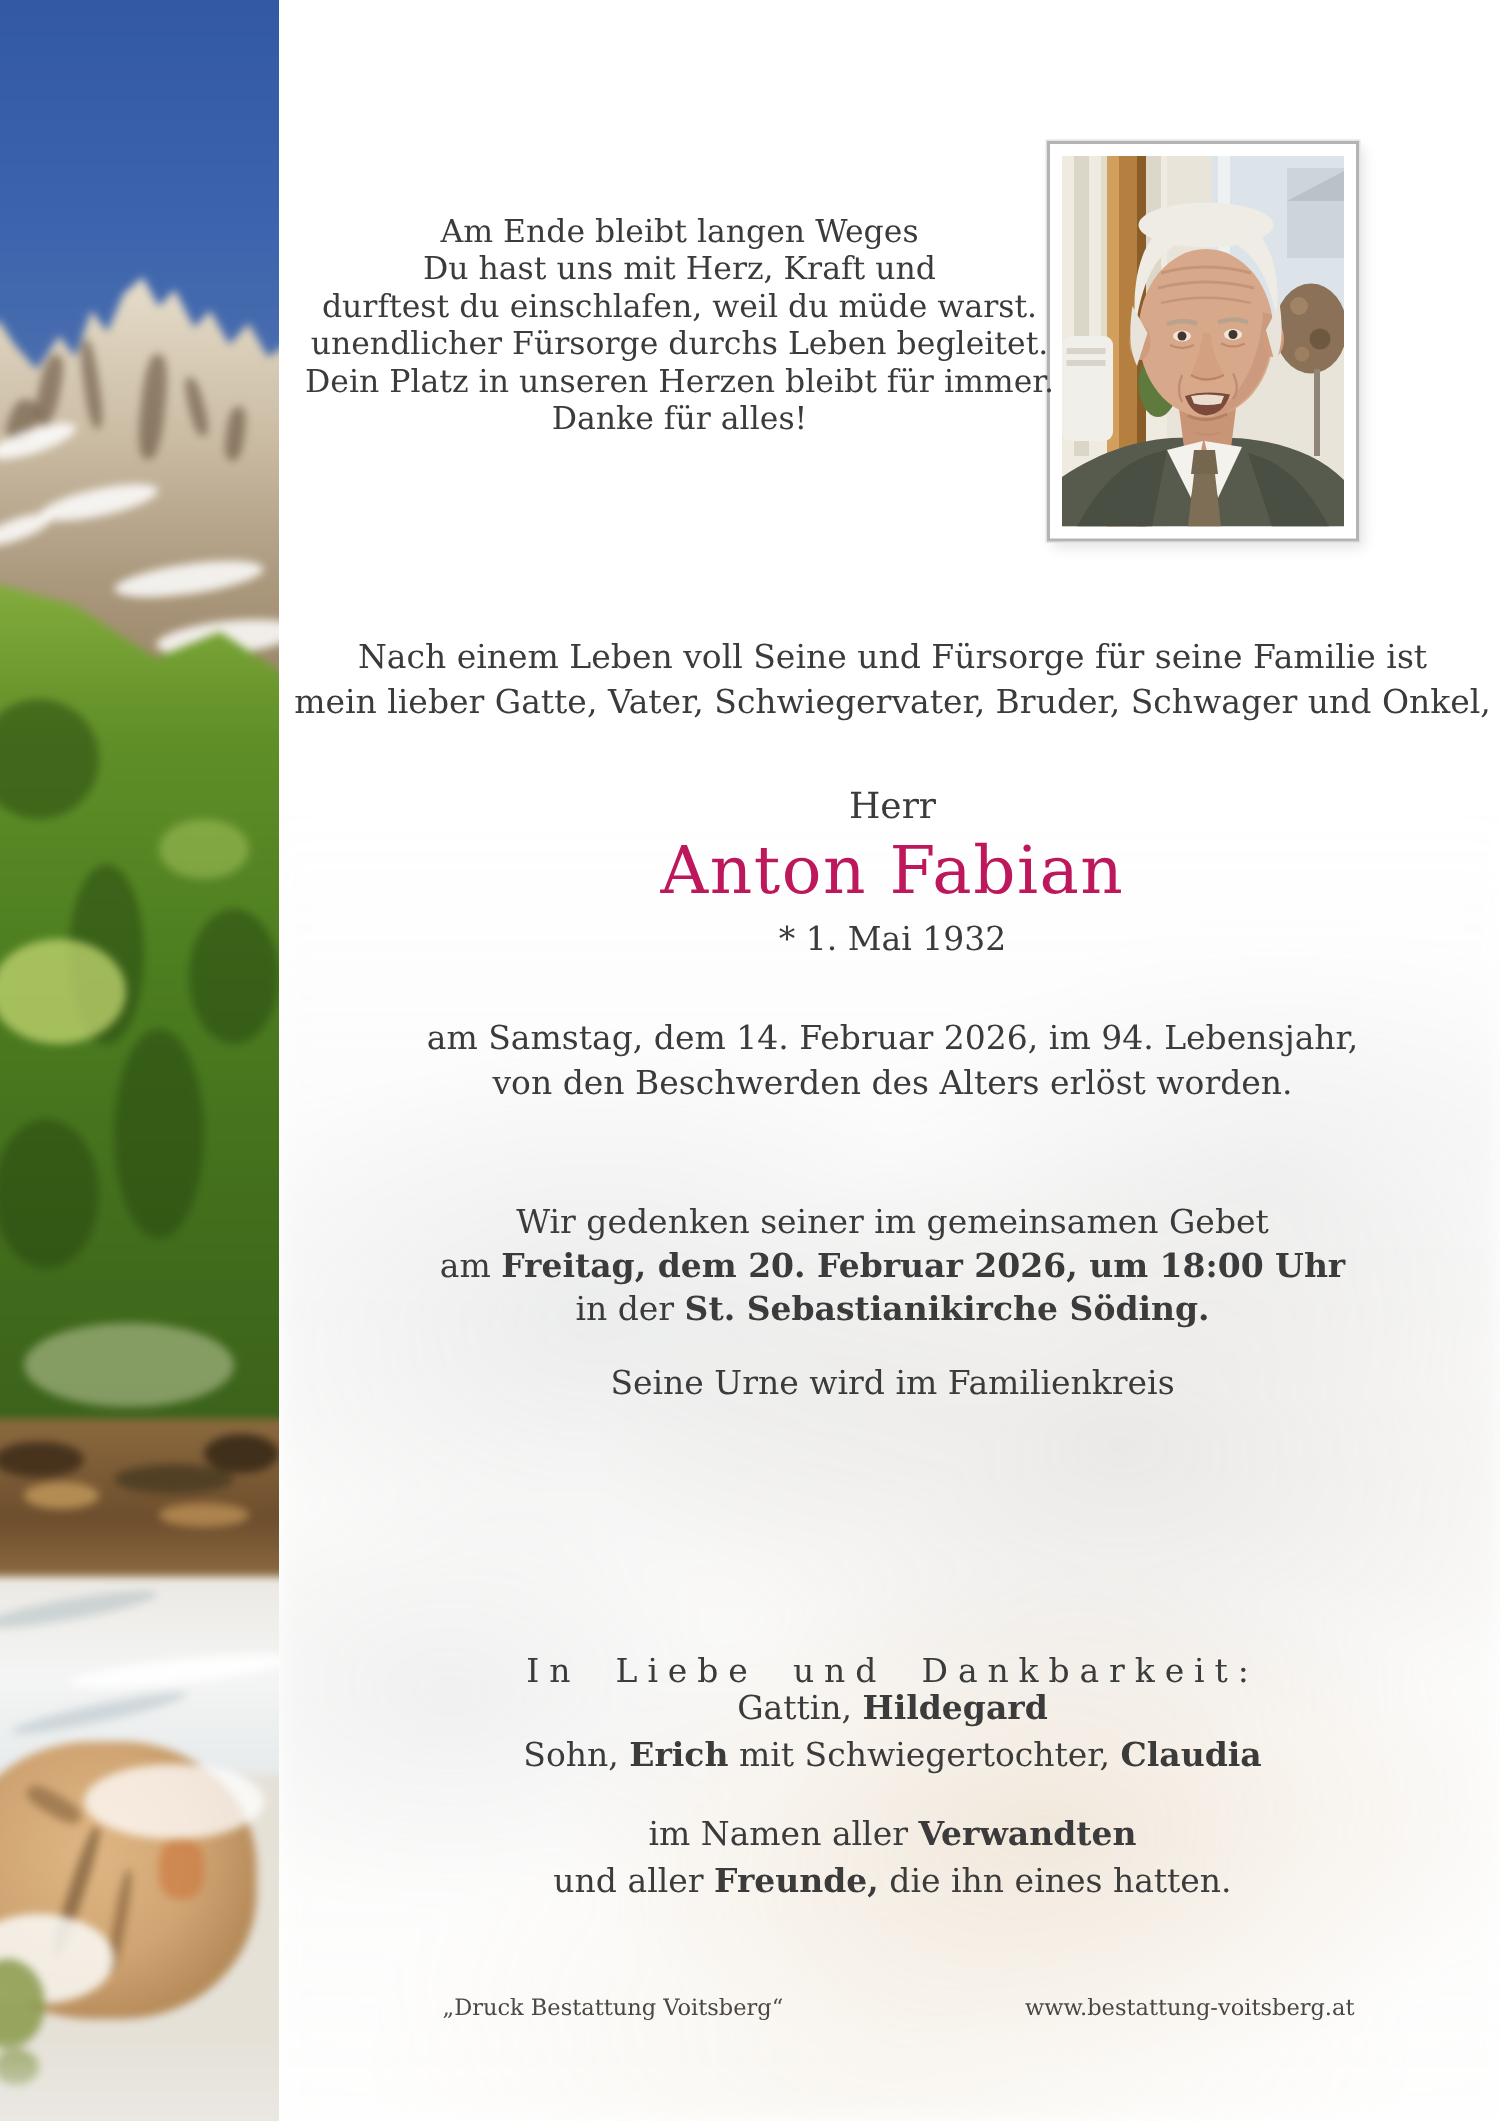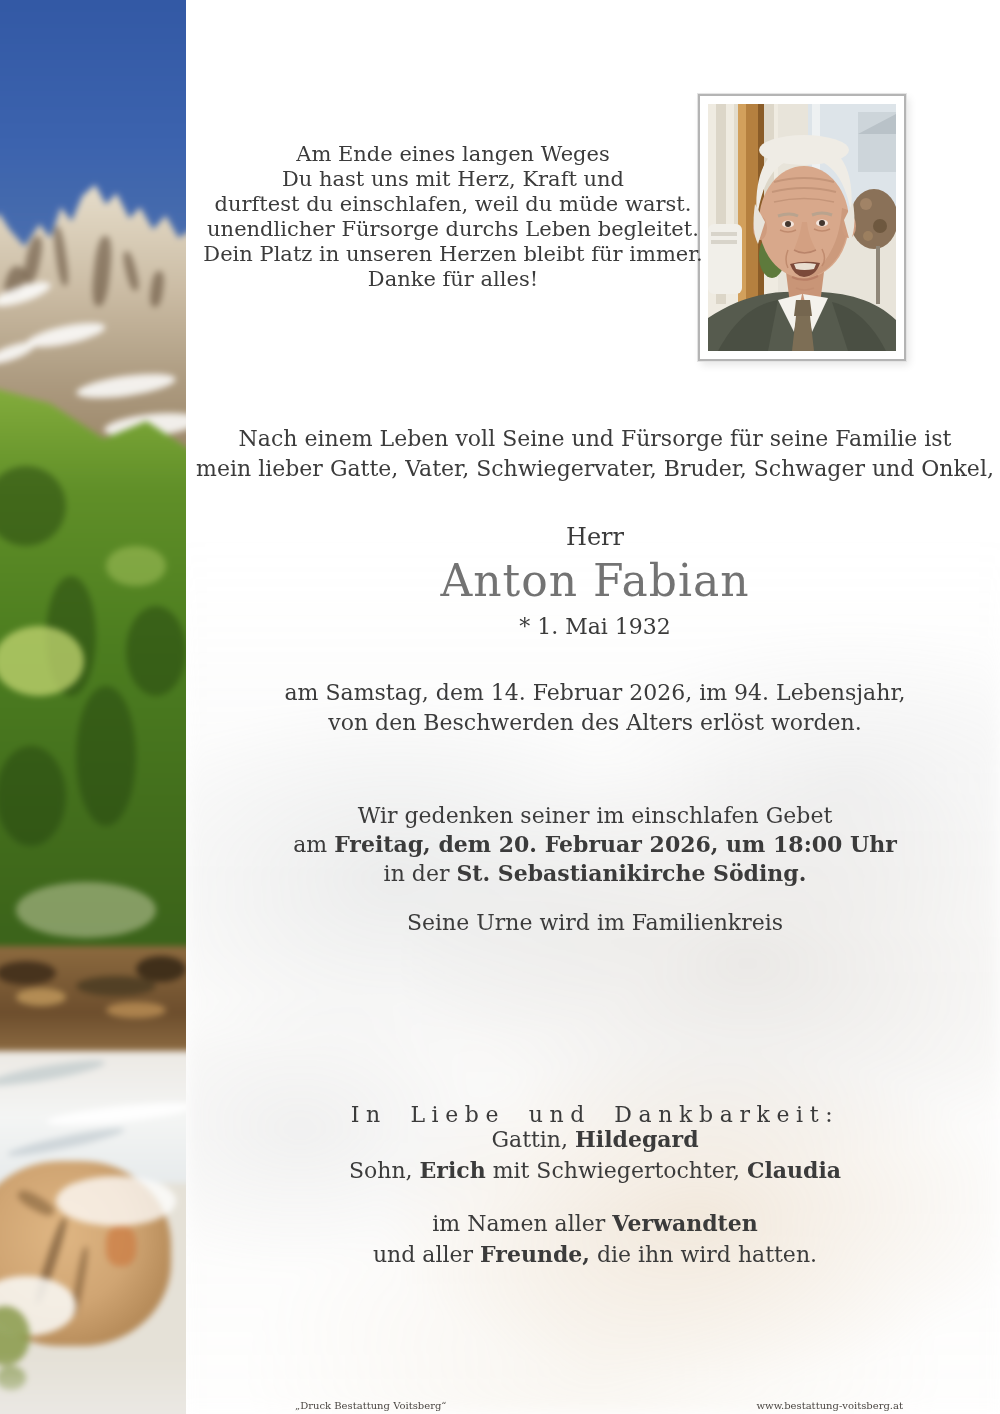--- a/index.html
+++ b/index.html
@@ -90,30 +90,30 @@
     background:#fff; border:2px solid #b4b4b4; padding:8px; z-index:2;
     box-shadow:0 0 0 1px #e3e3e3, 3px 4px 8px rgba(0,0,0,0.10); }
   .frame svg { display:block; filter:blur(0.5px); }
   
   .block { position:absolute; left:190px; right:0; text-align:center; z-index:3;
     font-size:22px; line-height:30px; color:#3b3b3b; }
   .poem { left:186px; right:auto; width:534px; top:142px; font-size:21px; line-height:25px; }
   .intro { top:424px; }
   .nameblock { top:522px; }
   .salut { font-size:24px; line-height:30px; }
-  .dname { font-size:44px; line-height:58px; letter-spacing:1px; color:#737373; }
+  .dname { font-size:44px; line-height:58px; letter-spacing:1px; color:#be185d; }
   .birth { font-size:22px; line-height:34px; }
   .death { top:678px; }
   .prayer { top:802px; line-height:28px; }
   .burial { top:908px; }
   .closing { top:1060px; letter-spacing:0.30em; word-spacing:0.45em;margin-top:40px; }
   .family { top:1124px; }
   .thanks { top:1208px; }
   .b { font-weight:bold; }
-  .foot { position:absolute; top:1400px; font-size:10px; color:#4b4743; z-index:3; }
+  .foot { position:absolute; top:1329px; font-size:15px; color:#4b4743; z-index:3; }
   .foot.left { left:295px; }
   .foot.right { right:97px; }
 </style>
 </head>
 <body>
 
 <div class="wash"></div>
 
 <div class="strip">
   <div class="strip-blur">
@@ -218,21 +218,21 @@
     <path d="M80,146 Q76,156 80,164" stroke="#c08b6e" stroke-width="1.5" fill="none"></path>
     <path d="M114,145 Q119,155 114,162" stroke="#c08b6e" stroke-width="1.5" fill="none"></path>
     <path d="M82,160 Q96,156 112,159 Q108,172 96,173 Q86,172 82,160 Z" fill="#7c4a3a"></path>
     <path d="M86,160 Q96,158 108,160 L106,165 Q96,167 88,165 Z" fill="#e9ded0"></path>
     <path d="M84,173 Q96,179 110,172" stroke="#b97f66" stroke-width="2" fill="none"></path>
     <path d="M88,184 Q96,188 106,184" stroke="#c08b6e" stroke-width="1.5" fill="none" opacity="0.6"></path>
   </svg>
 </div>
 
 <div class="block poem">
-  <div>Am Ende eines langen Weges</div>
+  <div>Am Ende bleibt langen Weges</div>
   <div>Du hast uns mit Herz, Kraft und</div>
   <div>durftest du einschlafen, weil du müde warst.</div>
   <div>unendlicher Fürsorge durchs Leben begleitet.</div>
   <div>Dein Platz in unseren Herzen bleibt für immer.</div>
   <div>Danke für alles!</div>
 </div>
 
 <div class="block intro">
   <div>Nach einem Leben voll Seine und Fürsorge für seine Familie ist</div>
   <div>mein lieber Gatte, Vater, Schwiegervater, Bruder, Schwager und Onkel,</div>
@@ -243,35 +243,35 @@
   <div class="dname">Anton Fabian</div>
   <div class="birth">* 1. Mai 1932</div>
 </div>
 
 <div class="block death">
   <div>am Samstag, dem 14. Februar 2026, im 94. Lebensjahr,</div>
   <div>von den Beschwerden des Alters erlöst worden.</div>
 </div>
 
 <div class="block prayer">
-  <div>Wir gedenken seiner im einschlafen Gebet</div>
+  <div>Wir gedenken seiner im gemeinsamen Gebet</div>
   <div><span>am </span><span class="b">Freitag, dem 20. Februar 2026, um 18:00 Uhr</span></div>
   <div><span>in der </span><span class="b">St. Sebastianikirche Söding.</span></div>
 </div>
 
 <div class="block burial">
   <div>Seine Urne wird im Familienkreis</div>
 </div>
 
 <div class="block closing">In Liebe und Dankbarkeit:</div>
 
 <div class="block family">
   <div><span>Gattin, </span><span class="b">Hildegard</span></div>
   <div><span>Sohn, </span><span class="b">Erich</span><span> mit Schwiegertochter, </span><span class="b">Claudia</span></div>
 </div>
 
 <div class="block thanks">
   <div><span>im Namen aller </span><span class="b">Verwandten</span></div>
-  <div><span>und aller </span><span class="b">Freunde,</span><span> die ihn wird hatten.</span></div>
+  <div><span>und aller </span><span class="b">Freunde,</span><span> die ihn eines hatten.</span></div>
 </div>
 
 <div class="foot left">„Druck Bestattung Voitsberg“</div>
 <div class="foot right">www.bestattung-voitsberg.at</div>
 
 </body></html>

